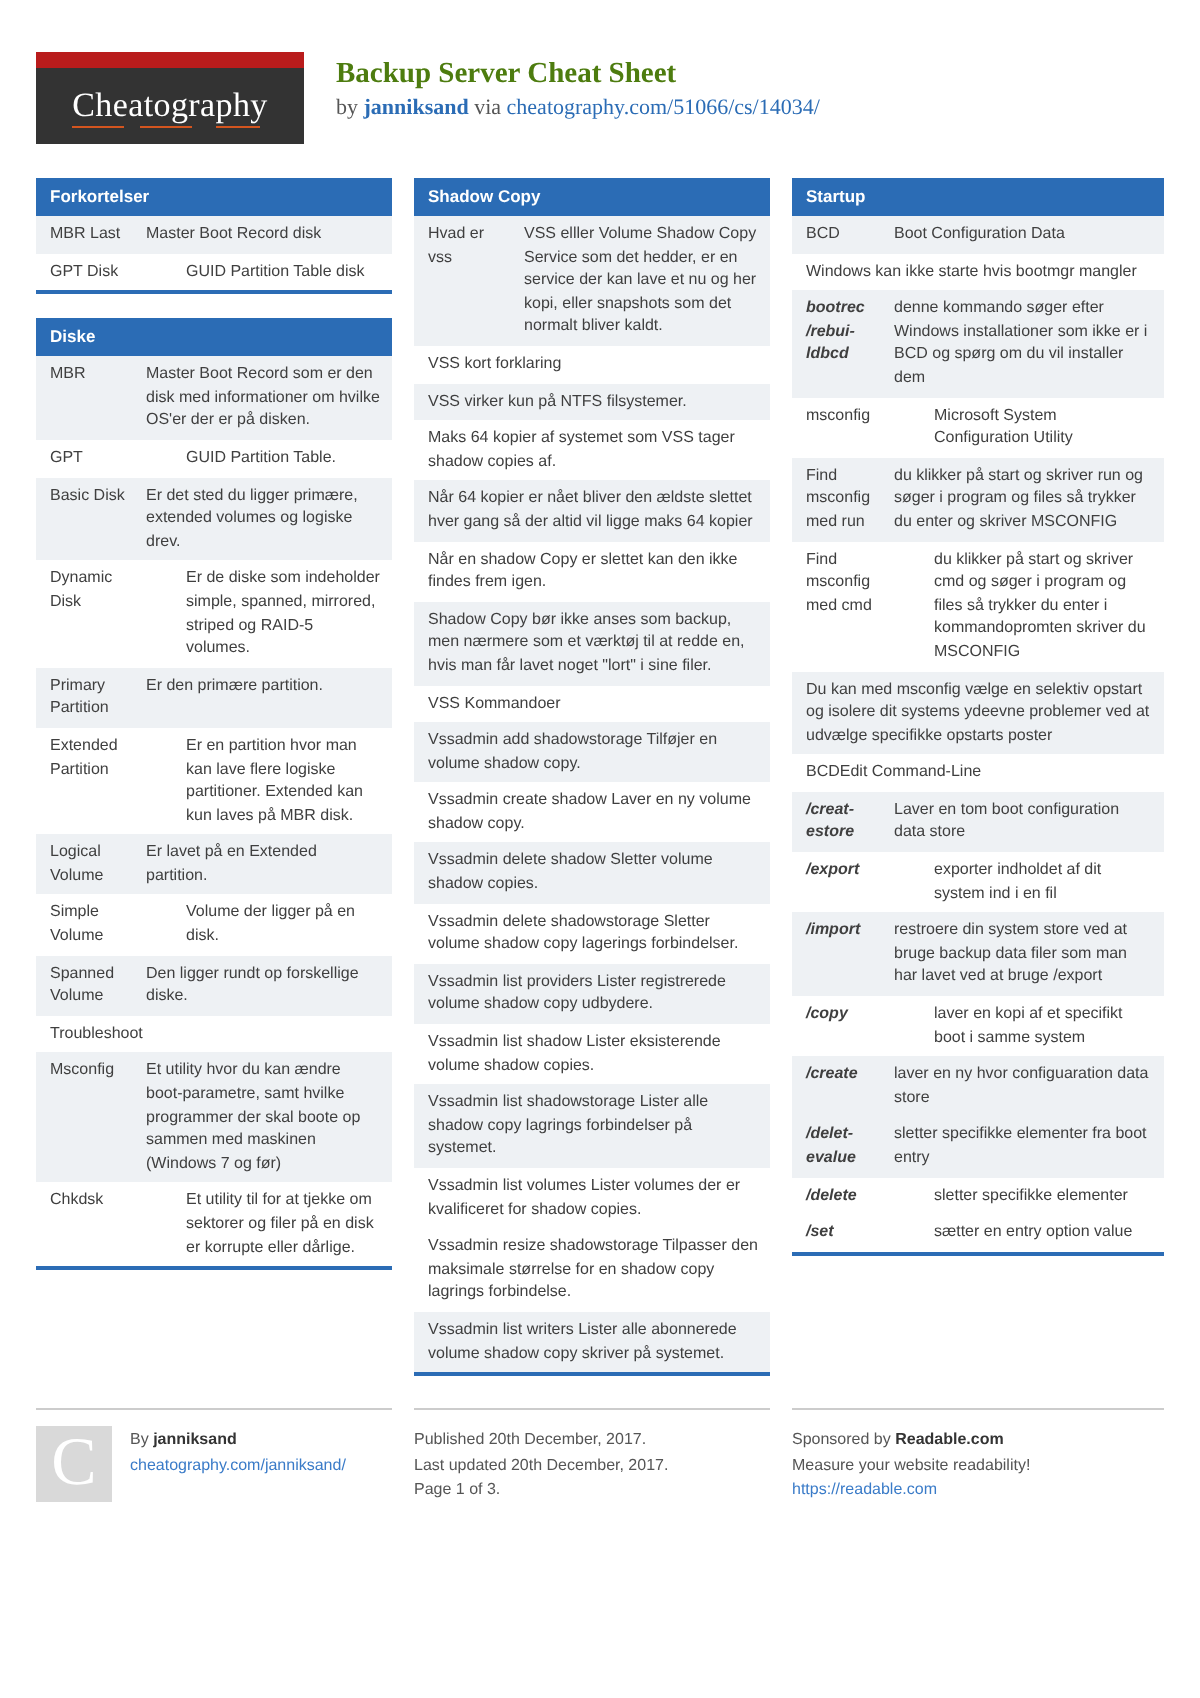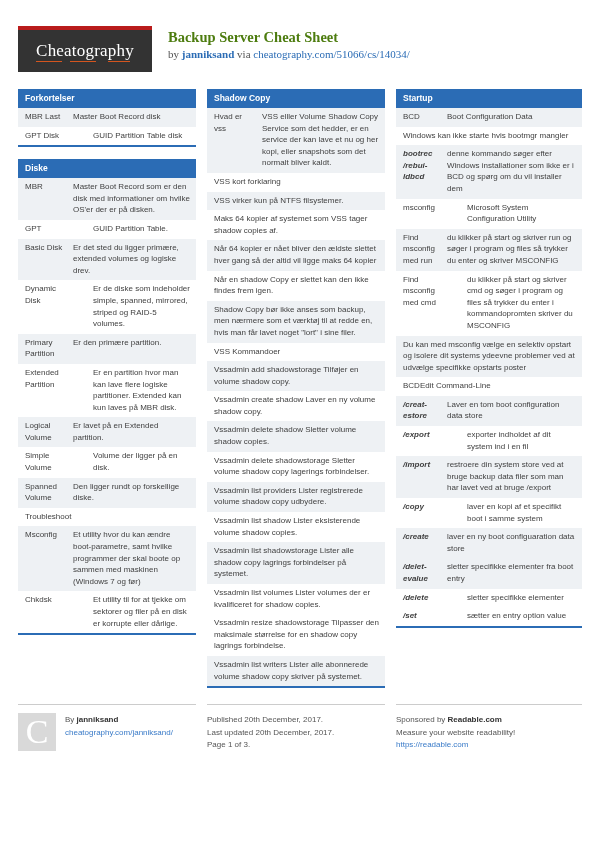--- a/index.html
+++ b/index.html
@@ -25,21 +25,21 @@
   
   .header {
     display: flex;
     align-items: flex-start;
     height: 52px;
   }
   .logo-box {
     width: 134px;
     height: 46px;
     background: #333333;
-    border-top: 4px solid #b91c1c;
+    border-top: 8px solid #b91c1c;
     box-sizing: border-box;
     display: flex;
     align-items: center;
     justify-content: center;
     flex: 0 0 auto;
   }
   .logo-text {
     font-family: "Liberation Serif", serif;
     font-size: 17px;
     color: #ffffff;
@@ -300,21 +300,21 @@
           <div class="row shade">
             <div class="k ital">/import</div>
             <div class="v">restroere din system store ved at bruge backup data filer som man har lavet ved at bruge /export</div>
           </div>
           <div class="row plain">
             <div class="k ital">/copy</div>
             <div class="v">laver en kopi af et specifikt boot i samme system</div>
           </div>
           <div class="row shade">
             <div class="k ital">/create</div>
-            <div class="v">laver en ny boot configuaration data store</div>
+            <div class="v">laver en ny hvor configuaration data store</div>
           </div>
           <div class="row shade">
             <div class="k ital">/delet­evalue</div>
             <div class="v">sletter specifikke elementer fra boot entry</div>
           </div>
           <div class="row plain">
             <div class="k ital">/delete</div>
             <div class="v">sletter specifikke elementer</div>
           </div>
           <div class="row plain">

